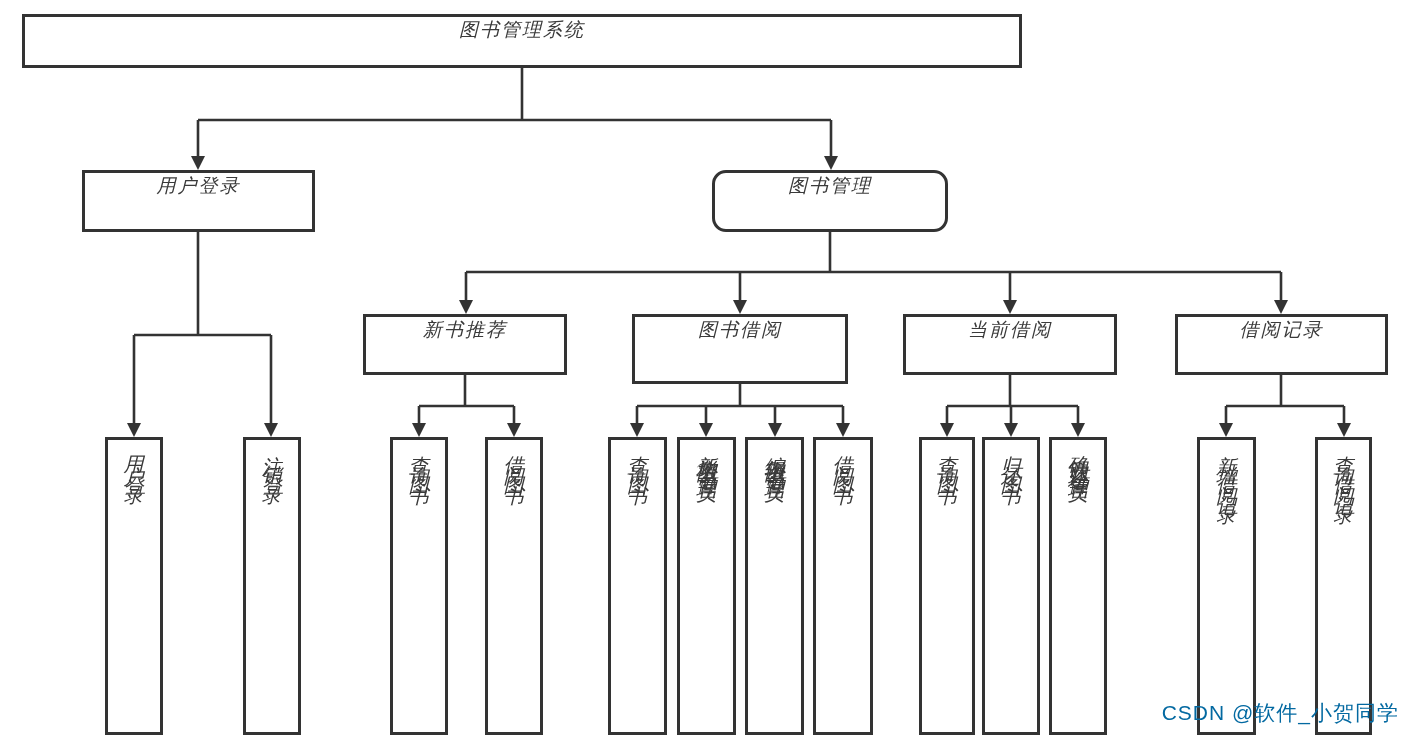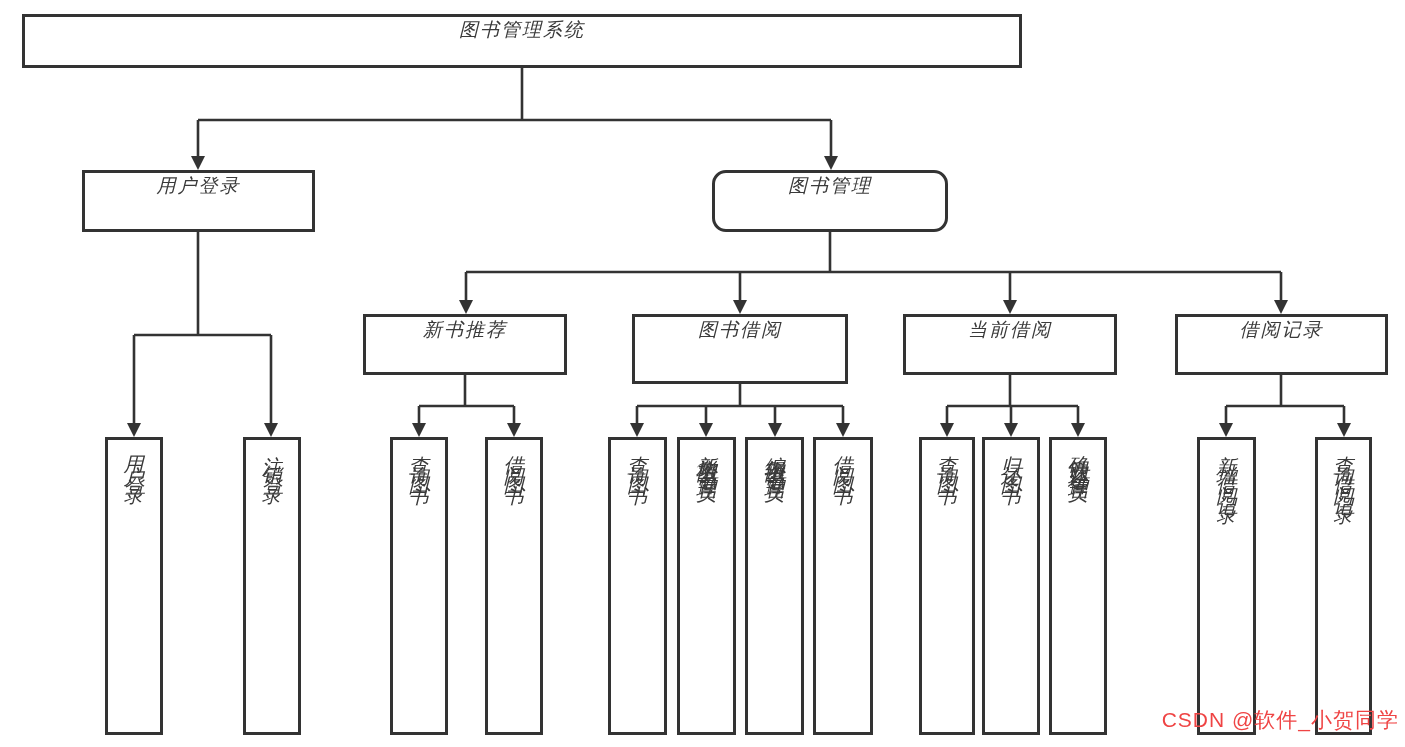--- a/index.html
+++ b/index.html
@@ -38,22 +38,22 @@
     font-size: 20px;
     letter-spacing: 10px;
     line-height: 1;
   }
   .box.v.dense span {
     letter-spacing: 4px;
   }
   #watermark {
     position: absolute;
     right: 6px;
-    bottom: 13px;
-    color: #ef4444;
+    bottom: 20px;
+    color: #0369a1;
     font-size: 21px;
     letter-spacing: 1px;
     white-space: nowrap;
   }
 </style>
 </head>
 <body>
 
 <div id="canvas">
 

